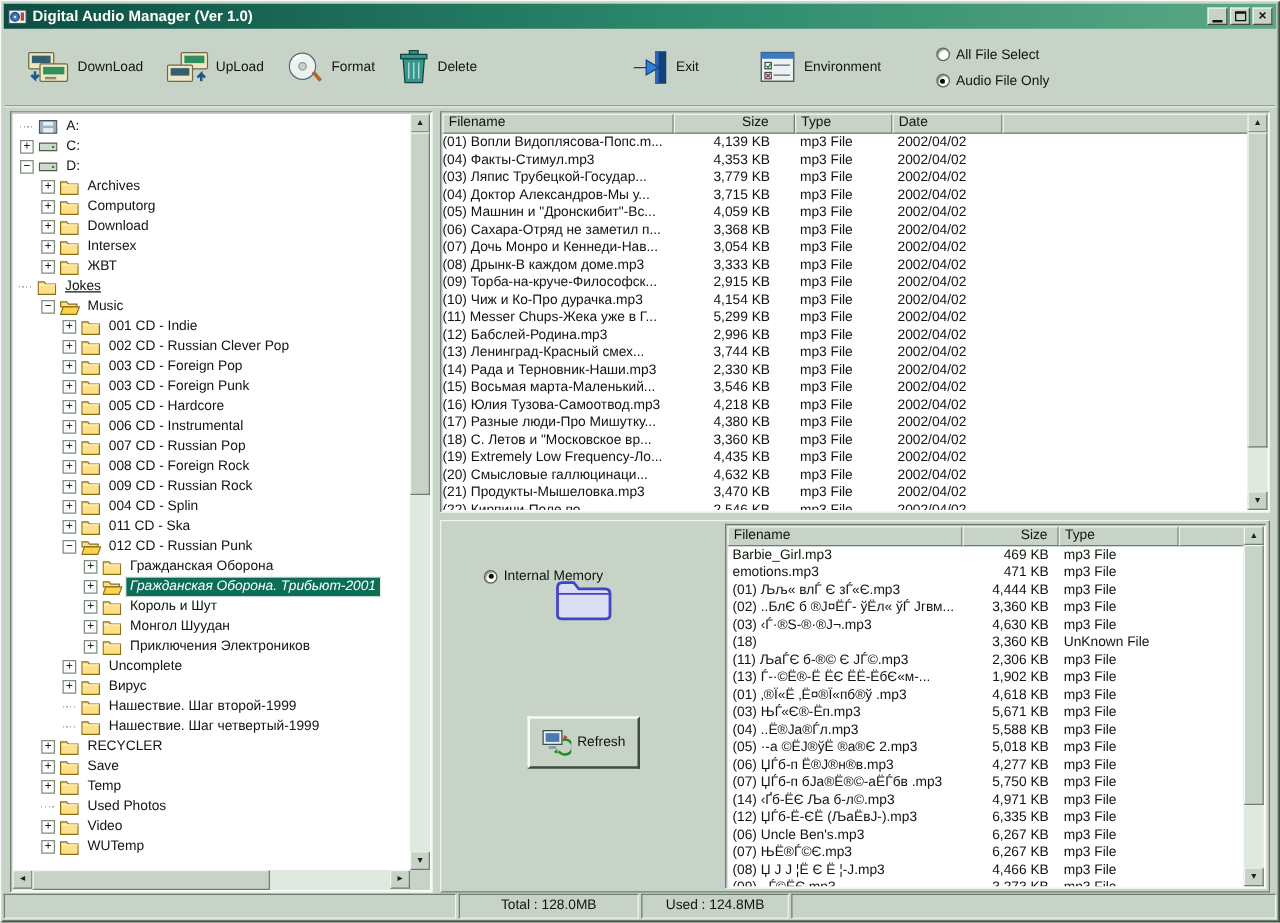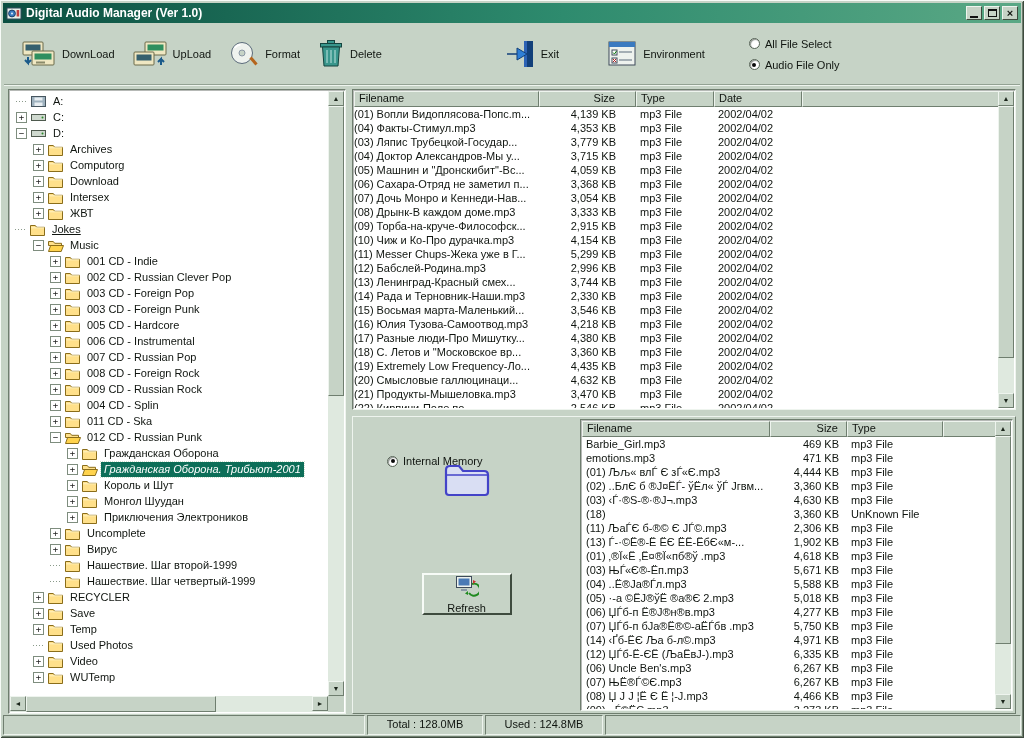--- a/index.html
+++ b/index.html
@@ -76,40 +76,40 @@
   
   #bottom{position:absolute;left:352px;top:416px;width:664px;height:298px;
     border:1px solid;border-color:var(--light) var(--dark) var(--dark) var(--light);}
   #membox{position:absolute;left:0;top:0;width:227px;height:100%;}
   #mem-radio{position:absolute;left:34px;top:18px;margin-top:20px;}
   #big-folder{position:absolute;left:50%;top:44px;transform:translateX(-50%);}
   #refresh{position:absolute;left:50%;top:156px;transform:translateX(-50%);
     width:90px;height:42px;background:var(--face);cursor:pointer;
     border:2px solid;border-color:var(--lighter) var(--darker) var(--darker) var(--lighter);
     display:flex;align-items:center;justify-content:center;gap:5px;
-    font-family:inherit;font-size:11px;color:#101510;flex-direction:column;}
+    font-family:inherit;font-size:11px;color:#101510;}
   #listbottom{position:absolute;left:227px;top:2px;right:2px;bottom:2px;background:#fff;}
   
   .sb-v{position:absolute;top:1px;right:1px;bottom:1px;width:16px;background:#dfe9df;display:flex;flex-direction:column;}
   .sb-v.has-h{bottom:17px;}
   .sb-h{position:absolute;left:1px;right:17px;bottom:1px;height:16px;background:#dfe9df;display:flex;}
   .sb-btn{width:16px;height:15px;flex:none;background:var(--face);display:flex;align-items:center;justify-content:center;
     font-size:7px;color:#1a241a;border:1px solid;border-color:var(--light) var(--dark) var(--dark) var(--light);}
   .sb-track{flex:1;position:relative;}
   .sb-thumb{position:absolute;left:0;right:0;background:var(--face);
     border:1px solid;border-color:var(--light) var(--dark) var(--dark) var(--light);}
   .sb-thumb-h{position:absolute;top:0;bottom:0;background:var(--face);
     border:1px solid;border-color:var(--light) var(--dark) var(--dark) var(--light);}
   .sb-corner{position:absolute;right:1px;bottom:1px;width:16px;height:16px;background:var(--face);}
   
   #statusbar{position:absolute;left:3px;right:3px;bottom:3px;height:20px;display:flex;gap:2px;}
   .seg{border:1px solid;border-color:var(--dark) var(--light) var(--light) var(--dark);
     line-height:17px;white-space:nowrap;overflow:hidden;}
   .seg1{width:362px;}
-  .seg2{width:116px;text-align:center;}
+  .seg2{width:144px;text-align:center;}
   .seg3{width:118px;text-align:center;}
   .seg4{width:163px;padding-left:8px;}
   .seg5{flex:1;}
 </style>
 </head>
 <body>
 
 <div class="window">
 
   <div id="titlebar">

